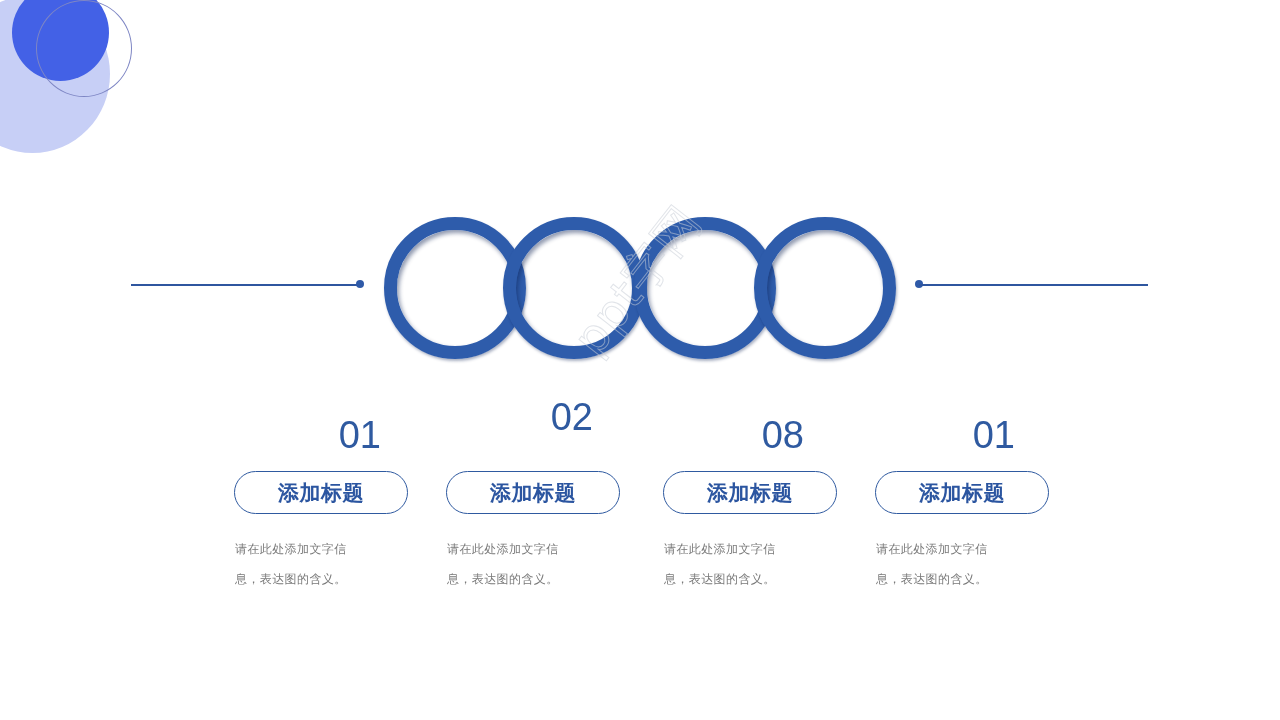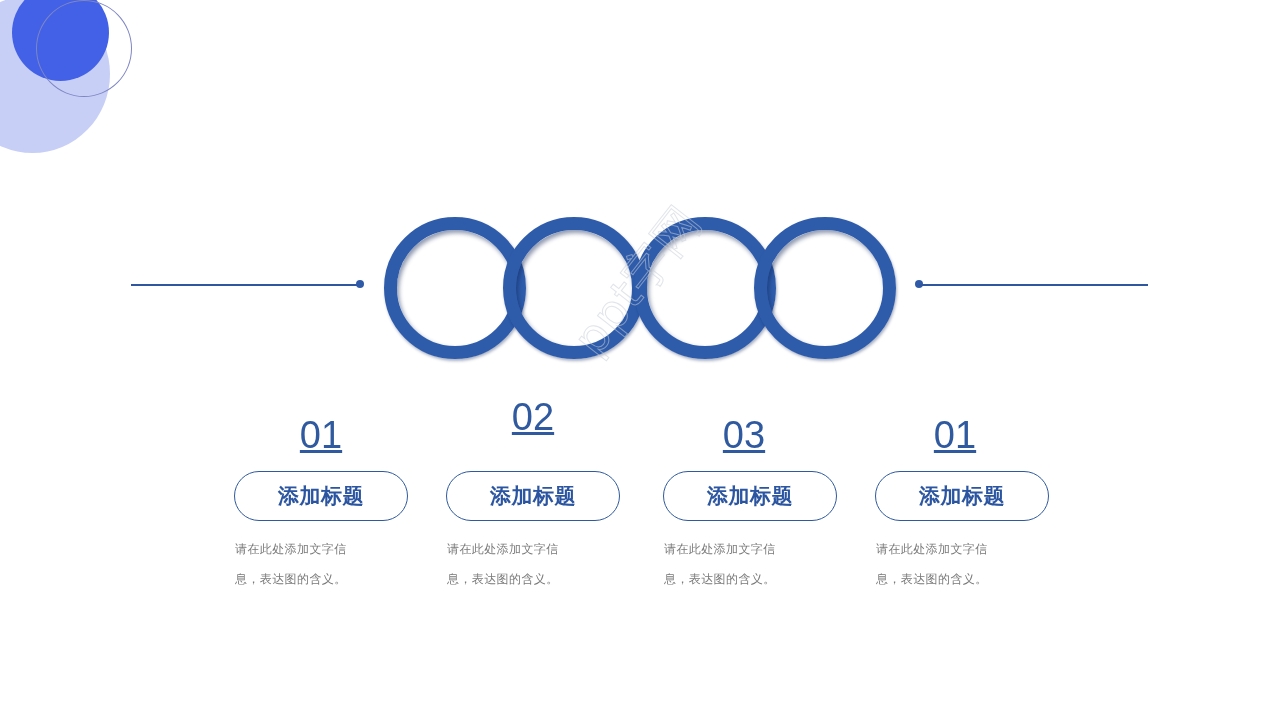--- a/index.html
+++ b/index.html
@@ -84,31 +84,30 @@
       color: rgba(255,255,255,0);
       -webkit-text-stroke: 1px rgba(200, 205, 215, 0.55);
       letter-spacing: 1px;
       white-space: nowrap;
       pointer-events: none;
     }
     
     .item-number {
       position: absolute;
       width: 120px;
-      text-align: center;
+      text-align: right;
       font-family: "Liberation Sans", sans-serif;
       font-size: 38px;
       color: #2f5aa0;
       line-height: 40px;
-      text-decoration: underline;
     }
     .item-pill {
       position: absolute;
       width: 174px;
-      height: 50px;
+      height: 43px;
       border: 1.5px solid #2f5aa0;
       border-radius: 25px;
       box-sizing: border-box;
       display: flex;
       align-items: center;
       justify-content: center;
       font-size: 21px;
       font-weight: bold;
       color: #2b55a0;
       letter-spacing: 0.5px;
@@ -152,21 +151,21 @@
     <div>息，表达图的含义。</div>
   </div>
 
   <div class="item-number" style="left:473px; top:397px;">02</div>
   <div class="item-pill" style="left:446px; top:471px;">添加标题</div>
   <div class="item-desc" style="left:447px; top:534px;">
     <div>请在此处添加文字信</div>
     <div>息，表达图的含义。</div>
   </div>
 
-  <div class="item-number" style="left:684px; top:415px;">03</div>
+  <div class="item-number" style="left:684px; top:415px;">08</div>
   <div class="item-pill" style="left:663px; top:471px;">添加标题</div>
   <div class="item-desc" style="left:664px; top:534px;">
     <div>请在此处添加文字信</div>
     <div>息，表达图的含义。</div>
   </div>
 
   <div class="item-number" style="left:895px; top:415px;">01</div>
   <div class="item-pill" style="left:875px; top:471px;">添加标题</div>
   <div class="item-desc" style="left:876px; top:534px;">
     <div>请在此处添加文字信</div>

